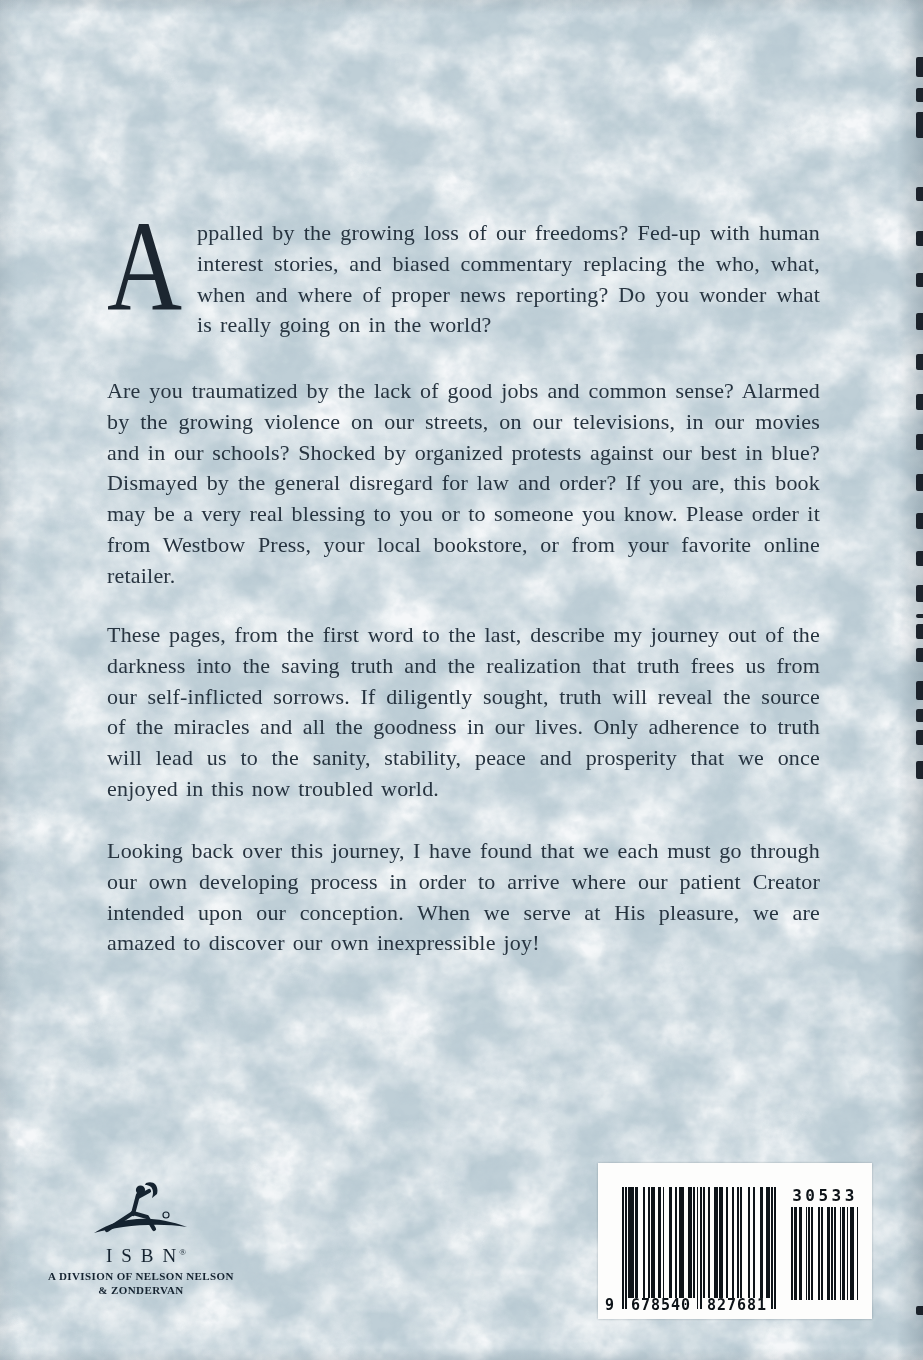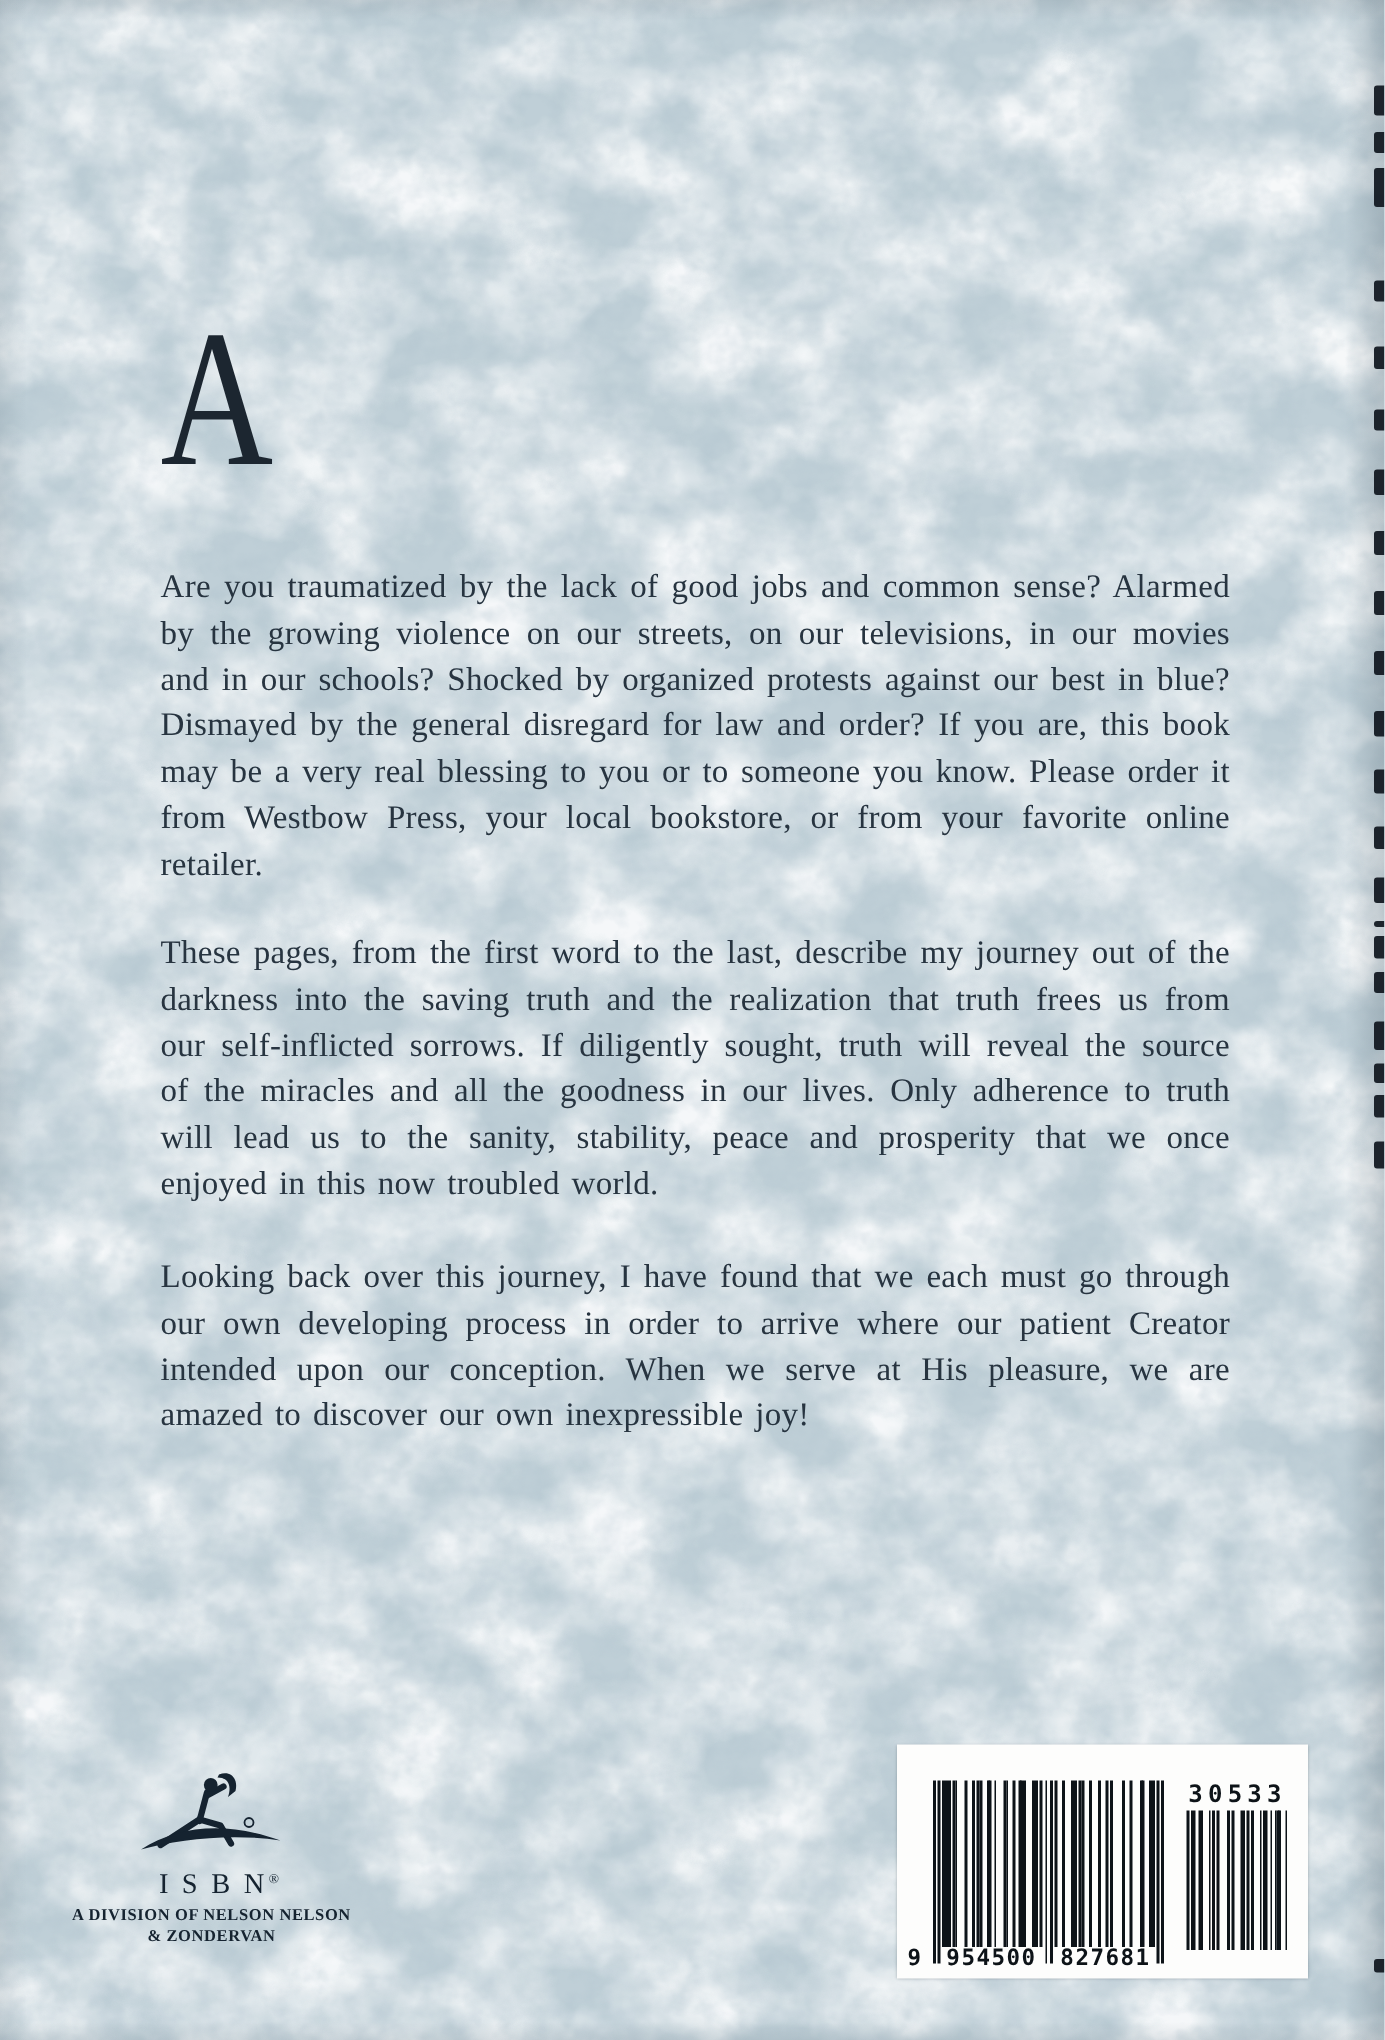--- a/index.html
+++ b/index.html
@@ -108,21 +108,21 @@
       </filter>
     </defs>
     <rect width="923" height="1360" fill="#bfcfd7"></rect>
     <rect width="923" height="1360" filter="url(#paperLight)" opacity="0.85"></rect>
     <rect width="923" height="1360" filter="url(#paperDark)" opacity="0.45"></rect>
   </svg>
 
   <div class="vignette"></div>
 
   <main class="copy">
-    <p class="para p1"><span class="dropcap">A</span></p>
+    <p class="para p1"><span class="dropcap">A</span><span>ppalled by the growing loss of our freedoms? Fed-up with human interest stories, and biased commentary replacing the who, what, when and where of proper news reporting? Do you wonder what is really going on in the world?</span></p>
     <p class="para p2">Are you traumatized by the lack of good jobs and common sense? Alarmed by the growing violence on our streets, on our televisions, in our movies and in our schools? Shocked by organized protests against our best in blue? Dismayed by the general disregard for law and order? If you are, this book may be a very real blessing to you or to someone you know. Please order it from Westbow Press, your local bookstore, or from your favorite online retailer.</p>
     <p class="para p3">These pages, from the first word to the last, describe my journey out of the darkness into the saving truth and the realization that truth frees us from our self-inflicted sorrows. If diligently sought, truth will reveal the source of the miracles and all the goodness in our lives. Only adherence to truth will lead us to the sanity, stability, peace and prosperity that we once enjoyed in this now troubled world.</p>
     <p class="para p4">Looking back over this journey, I have found that we each must go through our own developing process in order to arrive where our patient Creator intended upon our conception. When we serve at His pleasure, we are amazed to discover our own inexpressible joy!</p>
   </main>
 
   <div class="logo">
     <svg class="archer" viewBox="0 0 96 58">
       <g fill="none" stroke="#152330" stroke-width="4.2" stroke-linecap="round" stroke-linejoin="round">
         <path d="M14,48 L40,31"></path>
         <path d="M40,31 L54,35 L61,47"></path>
@@ -205,21 +205,21 @@
         <div class="bar" style="left: 52.4167px; width: 1.66667px; height: 93px;"></div>
         <div class="bar" style="left: 53.8333px; width: 1.66667px; height: 93px;"></div>
         <div class="bar" style="left: 56.6667px; width: 1.66667px; height: 93px;"></div>
         <div class="bar" style="left: 59.5px; width: 1.66667px; height: 93px;"></div>
         <div class="bar" style="left: 60.9167px; width: 1.66667px; height: 93px;"></div>
         <div class="bar" style="left: 62.3333px; width: 1.66667px; height: 93px;"></div>
         <div class="bar" style="left: 66.5833px; width: 1.66667px; height: 93px;"></div>
       </div>
     <div class="ean-digits">
       <span class="d9">9</span>
-      <span class="g2">954500</span>
+      <span class="g2">678540</span>
       <span class="g3">827681</span>
     </div>
   </div>
 
   <div id="edgeMarks">
       <div class="edge-mark" style="top: 57px; height: 20px;"></div>
       <div class="edge-mark" style="top: 88px; height: 14px;"></div>
       <div class="edge-mark" style="top: 112px; height: 26px;"></div>
       <div class="edge-mark" style="top: 187px; height: 14px;"></div>
       <div class="edge-mark" style="top: 231px; height: 15px;"></div>

